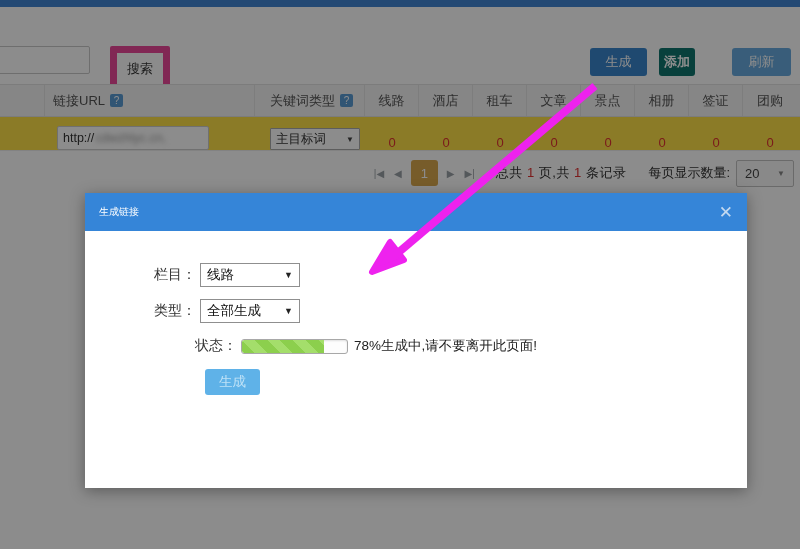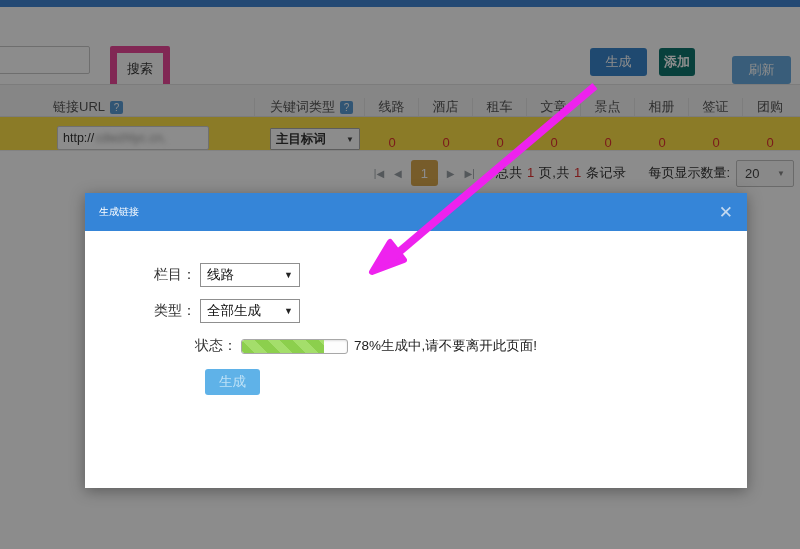--- a/index.html
+++ b/index.html
@@ -8,36 +8,36 @@
 
   
   .bg-page{position:absolute;inset:0;background:#fff;}
   .topbar{position:absolute;left:0;top:0;width:800px;height:7px;background:#4285d3;}
 
   .search-input{position:absolute;left:-28px;top:46px;width:118px;height:28px;border:1px solid #c9c9c9;background:#fff;border-radius:2px;font-size:13px;padding:0 6px;box-sizing:border-box;}
   .btn-plain{position:absolute;left:110px;top:46px;width:46px;height:31px;background:#fdfdfd;border:7px solid #ec4899;border-radius:2px;font-size:13px;color:#333;display:flex;align-items:center;justify-content:center;}
   .btn-blue{position:absolute;top:48px;height:28px;border-radius:3px;color:#fff;font-size:13px;display:flex;align-items:center;justify-content:center;cursor:pointer;}
   .btn-generate{left:590px;width:57px;background:#3a86cc;}
   .btn-add{left:659px;width:36px;background:#0f766e;font-weight:bold;}
-  .btn-refresh{left:732px;width:59px;background:#68aade;margin-top:8px;}
+  .btn-refresh{left:732px;width:59px;background:#68aade;}
 
-  .thead{position:absolute;left:0;top:84px;width:800px;height:33px;background:#f4f4f4;border-top:1px solid #e2e2e2;border-bottom:1px solid #e2e2e2;display:flex;box-sizing:border-box;font-size:13px;color:#555;align-items:flex-end;}
+  .thead{position:absolute;left:0;top:84px;width:800px;height:33px;background:#f4f4f4;border-top:1px solid #e2e2e2;border-bottom:1px solid #e2e2e2;display:flex;box-sizing:border-box;font-size:13px;color:#555;}
   .th{display:flex;align-items:center;border-right:1px solid #e3e3e3;box-sizing:border-box;}
   .th-check{width:45px;}
   .th-url{width:210px;padding-left:8px;}
   .th-kw{width:110px;padding-left:15px;}
   .th-num{width:54px;justify-content:center;}
   .qmark{display:inline-block;margin-left:5px;width:13px;height:13px;line-height:13px;text-align:center;font-size:10px;color:#fff;background:#5a9bd4;border-radius:2px;}
 
   .trow{position:absolute;left:0;top:117px;width:800px;height:34px;background:#fde047;border-bottom:1px solid #ededed;display:flex;box-sizing:border-box;align-items:flex-end;}
   .td-check{width:45px;}
   .td-url{width:210px;box-sizing:border-box;padding-left:12px;}
   .url-box{width:152px;height:24px;border:1px solid #ccc;border-radius:2px;background:#fff;display:flex;align-items:center;padding:0 5px;box-sizing:border-box;font-size:12.5px;color:#333;overflow:hidden;white-space:nowrap;}
   .url-redacted{filter:blur(2.5px);color:#9a9a9a;margin-left:1px;}
-  .td-kw{width:110px;box-sizing:border-box;padding-left:15px;font-weight:bold;}
+  .td-kw{width:110px;box-sizing:border-box;padding-left:15px;}
   .mini-select{width:90px;height:22px;border:1px solid #a9a9a9;background:#fff;border-radius:1px;display:flex;align-items:center;justify-content:space-between;padding:0 5px;box-sizing:border-box;font-size:12.5px;color:#333;}
   .mini-select .caret{font-size:8px;color:#444;}
   .td-num{width:54px;text-align:center;font-size:13px;color:#e03232;}
 
   .pager-row{position:absolute;left:0;top:151px;width:800px;height:44px;background:#fff;display:flex;align-items:center;justify-content:flex-end;font-size:13px;color:#333;}
   .pg-icon{color:#9aa0a6;font-size:10px;margin:0 5px;}
   .pg-current{width:27px;height:26px;background:#d9a84e;border-radius:3px;color:#fff;display:flex;align-items:center;justify-content:center;margin:0 4px;font-size:13px;}
   .pg-summary{margin-left:16px;letter-spacing:.5px;}
   .red{color:#e03232;}
   .pg-size-label{margin-left:22px;}

